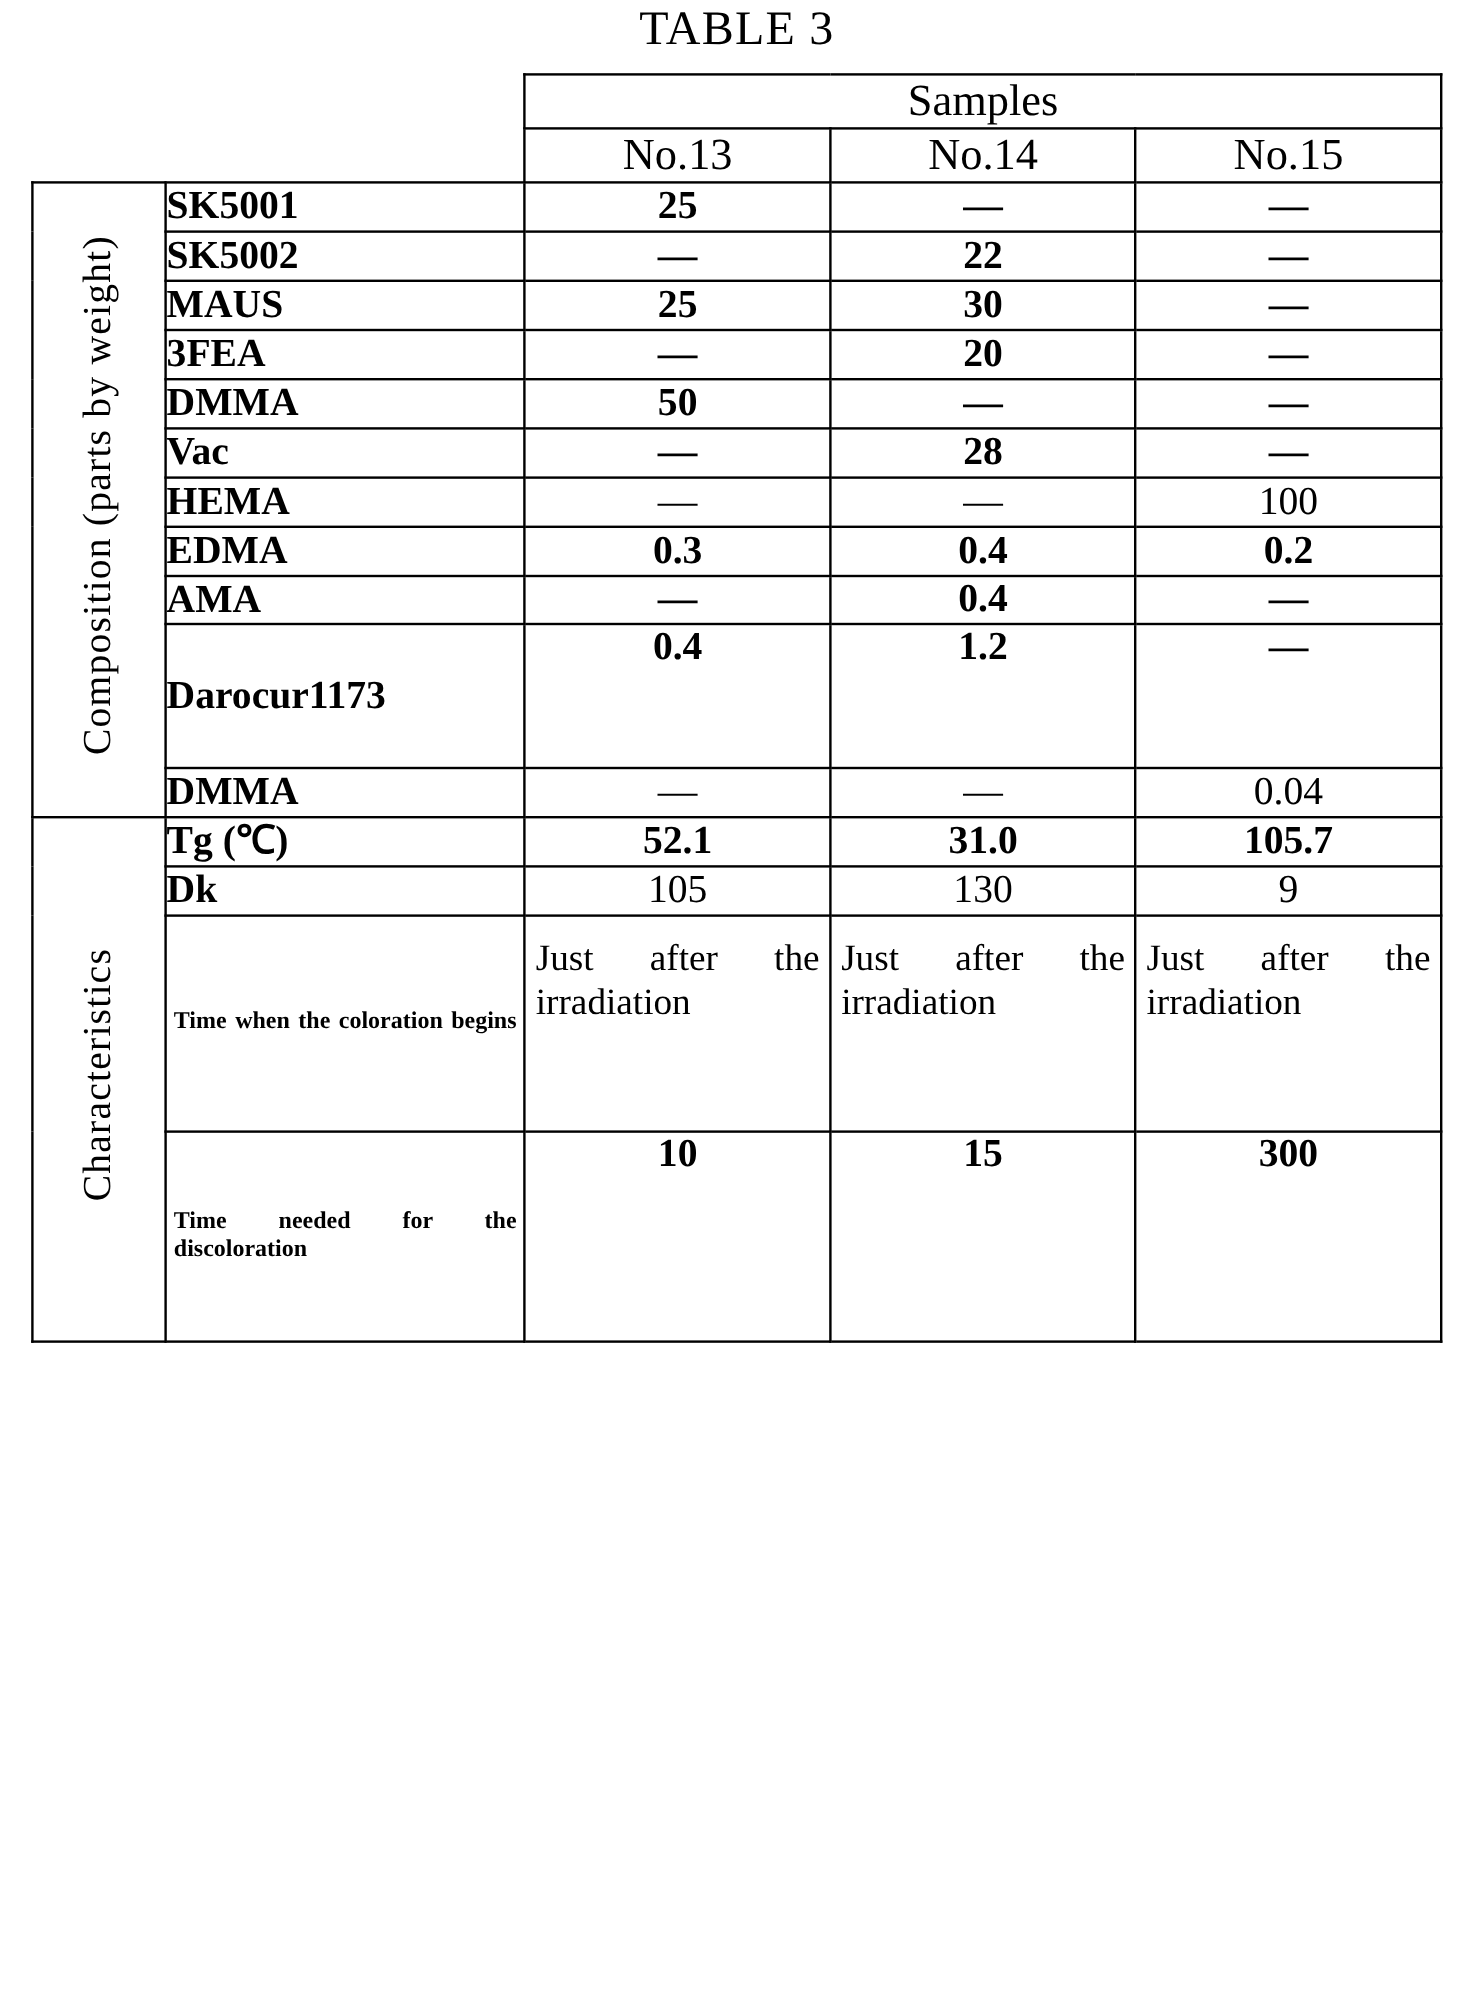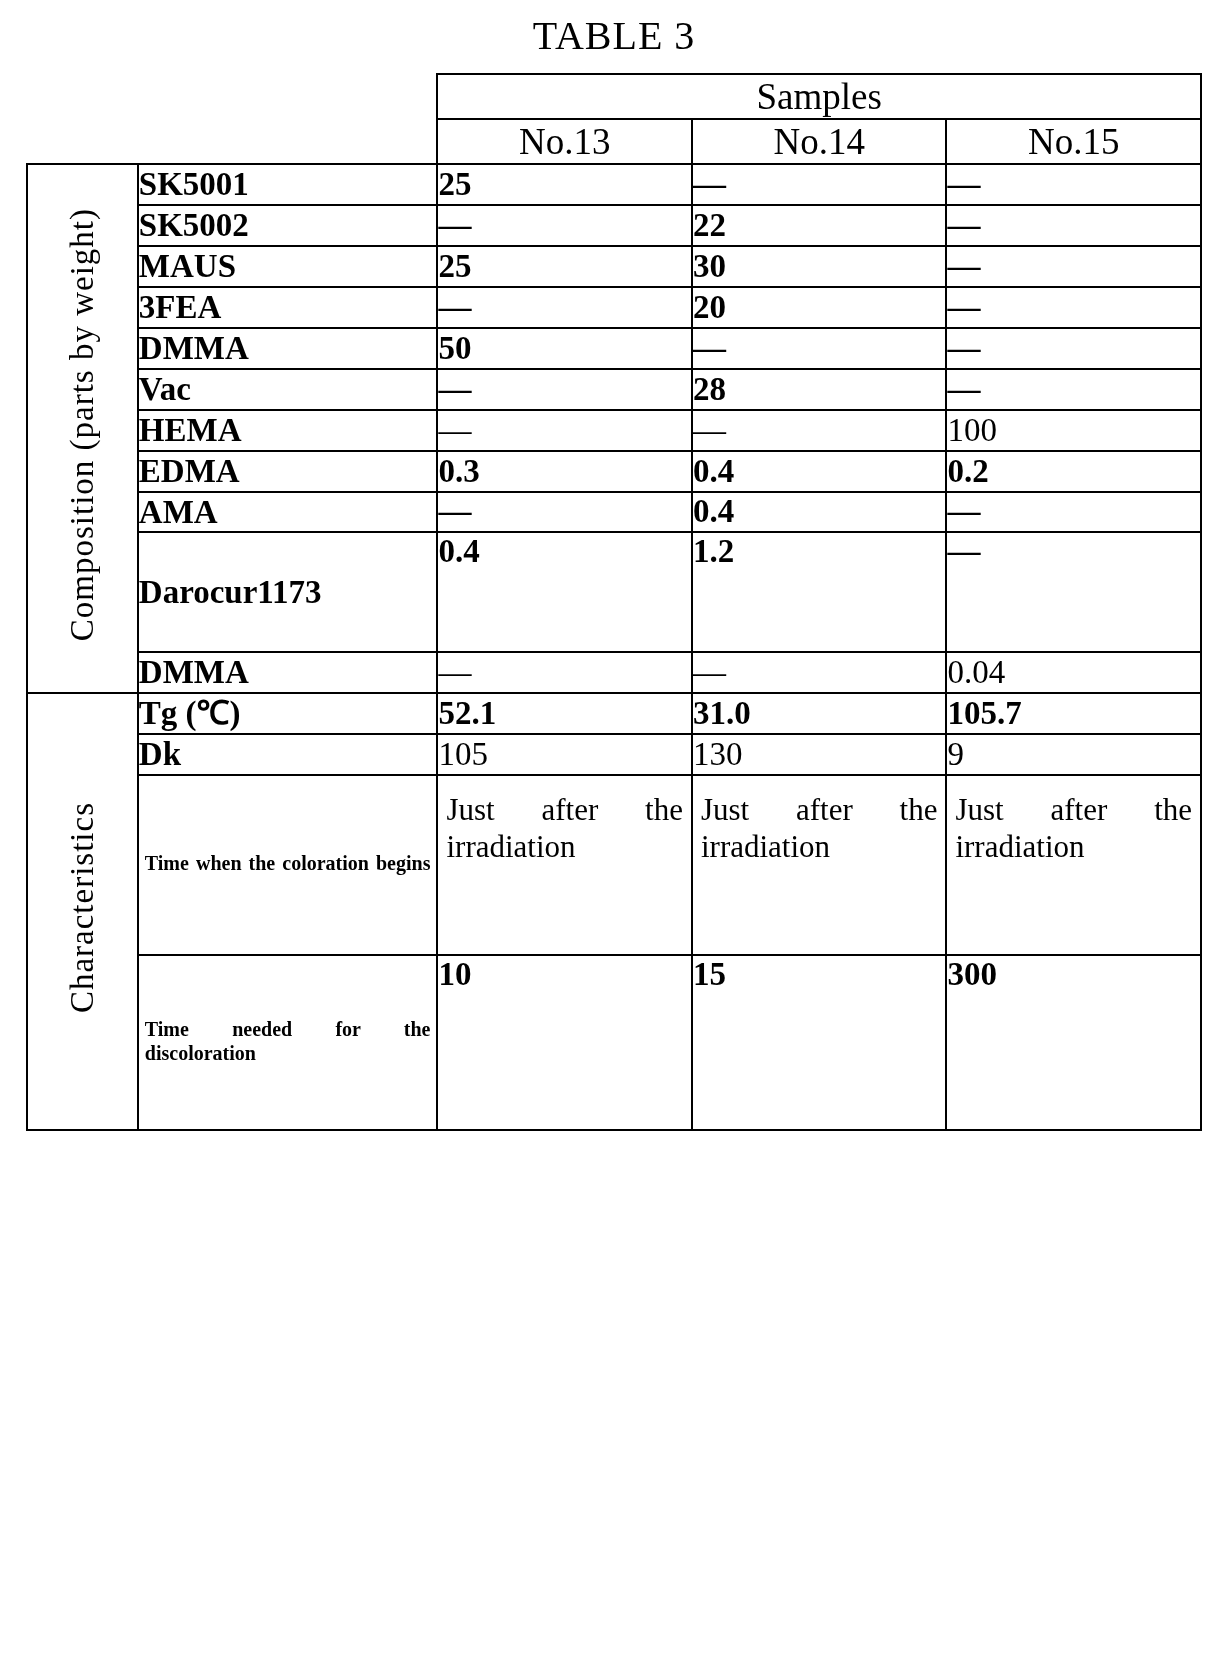--- a/index.html
+++ b/index.html
@@ -18,21 +18,21 @@
     position: relative;
     width: 1228px;
     height: 1677px;
     box-sizing: border-box;
   }
   .table-title {
     text-align: center;
     font-size: 40px;
     font-weight: normal;
     letter-spacing: 1px;
-    margin: 12px 0 14px 0;
+    margin: 0 0 14px 0;
     font-family: "Liberation Serif", serif;
   }
   table.main {
     border-collapse: collapse;
     table-layout: fixed;
     width: 1176px;
     margin: 0 auto;
     font-size: 31px;
   }
   table.main td {
@@ -64,21 +64,21 @@
     line-height: 1.18;
     font-weight: bold;
   }
   .rowlabel.justify {
     text-align: justify;
     text-align-last: justify;
     font-size: 20px;
     padding: 4px 6px 6px 6px;
   }
   .cellval {
-    text-align: left;
+    text-align: center;
     font-size: 33px;
     font-weight: bold;
     padding: 6px 4px 8px 4px;
   }
   .cellval.plain {
     font-weight: normal;
   }
   .cellval.just {
     text-align: justify;
     text-align-last: justify;

